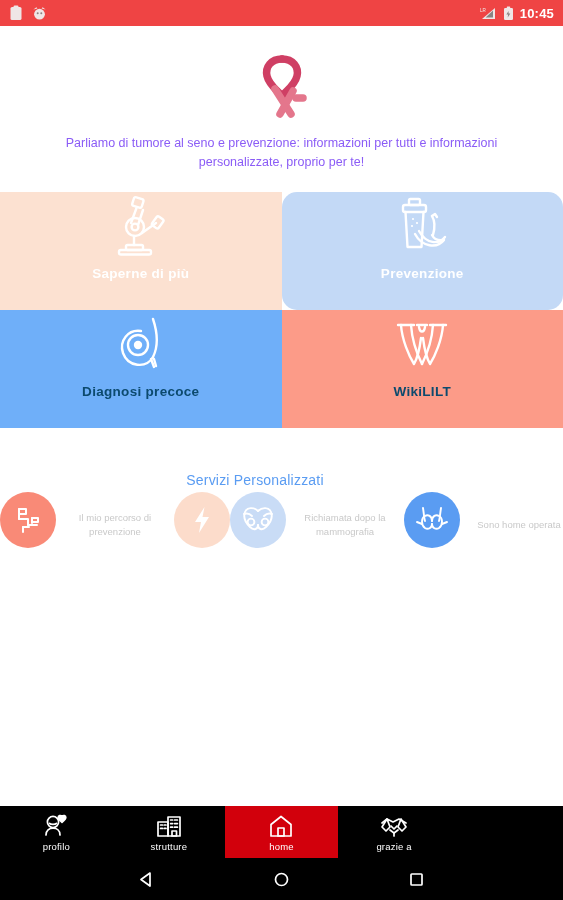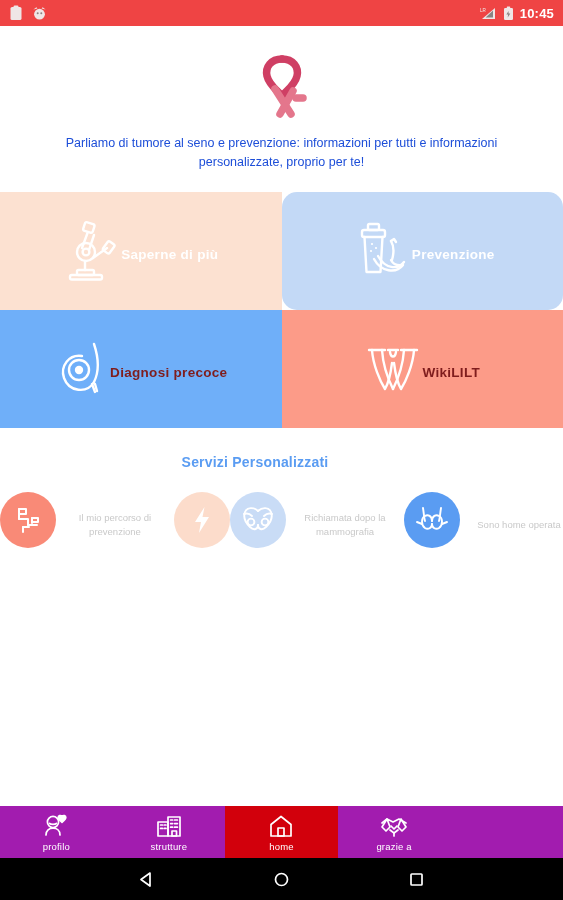--- a/index.html
+++ b/index.html
@@ -20,68 +20,68 @@
   .sb-left{display:flex;align-items:center;gap:9px;}
   .sb-right{display:flex;align-items:center;gap:6px;}
   .sb-time{font-size:13px;font-weight:bold;letter-spacing:.2px;color:#fff;}
   .sb-ico{display:block;opacity:.95;}
 
   
   .hero{padding-top:20px;}
   .logo-wrap{display:flex;justify-content:center;align-items:center;height:78px;}
   .intro{
     margin:10px auto 0;width:485px;text-align:center;
-    font-size:12.5px;line-height:1.55;color:#1d4ed8;
+    font-size:12.5px;line-height:1.55;color:#8b5cf6;
   }
 
   
   .grid{
     position:absolute;left:0;top:192px;width:563px;height:236px;
     display:grid;grid-template-columns:1fr 1fr;grid-template-rows:1fr 1fr;
   }
   .tile{
-    position:relative;display:flex;
-    align-items:center;justify-content:center;
+    position:relative;display:flex;flex-direction:column;
+    align-items:center;justify-content:flex-start;
     box-sizing:border-box;cursor:pointer;
   }
   .tile .t-ico{display:flex;align-items:center;justify-content:center;height:68px;}
   .tile .t-label{
-    margin-top:6px;font-size:13.5px;font-weight:bold;color:#7f1d1d;
+    margin-top:6px;font-size:13.5px;font-weight:bold;color:#0c4a6e;
     letter-spacing:.3px;text-align:center;
   }
   .tile-a{background:#fce1d1;}
   .tile-b{background:#c3d9f6;border-radius:15px;}
   .tile-c{background:#6fafF9;}
   .tile-d{background:#fc9b88;}
   .tile-a .t-label{color:#ffffff;}
   .tile-b .t-label{color:#ffffff;}
 
   
   .svc-title{
-    position:absolute;left:0;top:454px;width:510px;text-align:center;
-    font-size:14px;font-weight:bold;color:#5a9cf2;letter-spacing:.2px;
+    position:absolute;left:0;top:472px;width:510px;text-align:center;
+    font-size:14px;font-weight:normal;color:#5a9cf2;letter-spacing:.2px;
   }
   .svc-row{
     position:absolute;left:0;top:492px;width:563px;
     display:grid;grid-template-columns:repeat(4,1fr);
   }
   .svc{display:flex;flex-direction:row;align-items:center;cursor:pointer;}
   .svc-circle{
     width:56px;height:56px;border-radius:50%;
     display:flex;align-items:center;justify-content:center;
   }
   .svc-label{
     margin-top:9px;width:118px;text-align:center;
     font-size:9.5px;line-height:1.4;color:#c9c9c9;
   }
 
   
   .bottomnav{
     position:absolute;left:0;bottom:42px;width:563px;height:52px;
-    background:#a21caf;display:grid;grid-template-columns:repeat(5,1fr);
+    background:#000000;display:grid;grid-template-columns:repeat(5,1fr);
   }
   .nav-item{
     display:flex;flex-direction:column;align-items:center;justify-content:center;
     cursor:pointer;height:100%;
   }
   .nav-item.active{background:#d2000c;}
   .nav-ico{height:26px;display:flex;align-items:center;justify-content:center;}
   .nav-label{margin-top:2px;font-size:9.5px;color:#ffffff;letter-spacing:.2px;}
 
   

